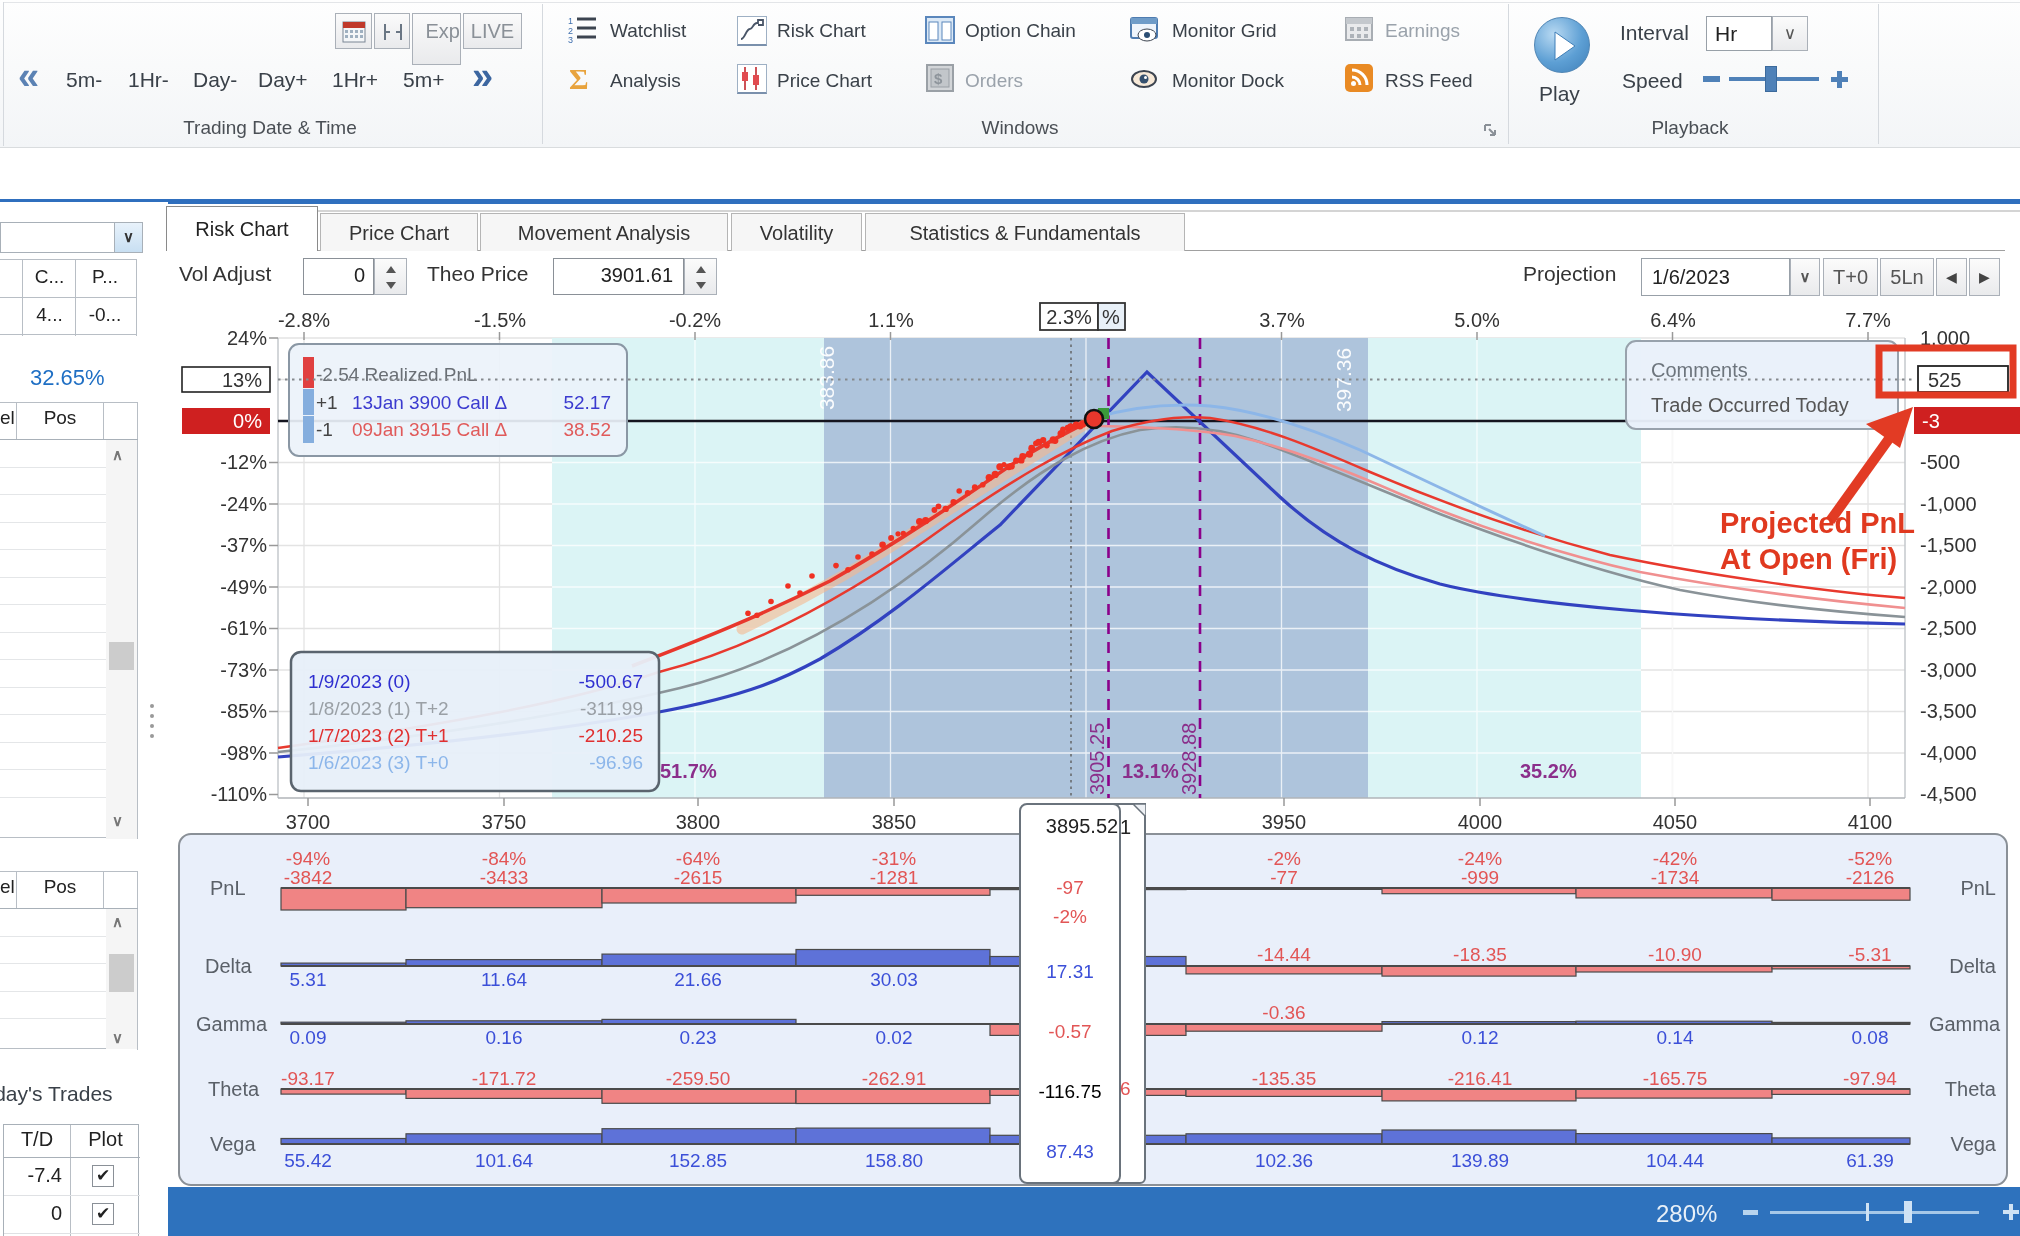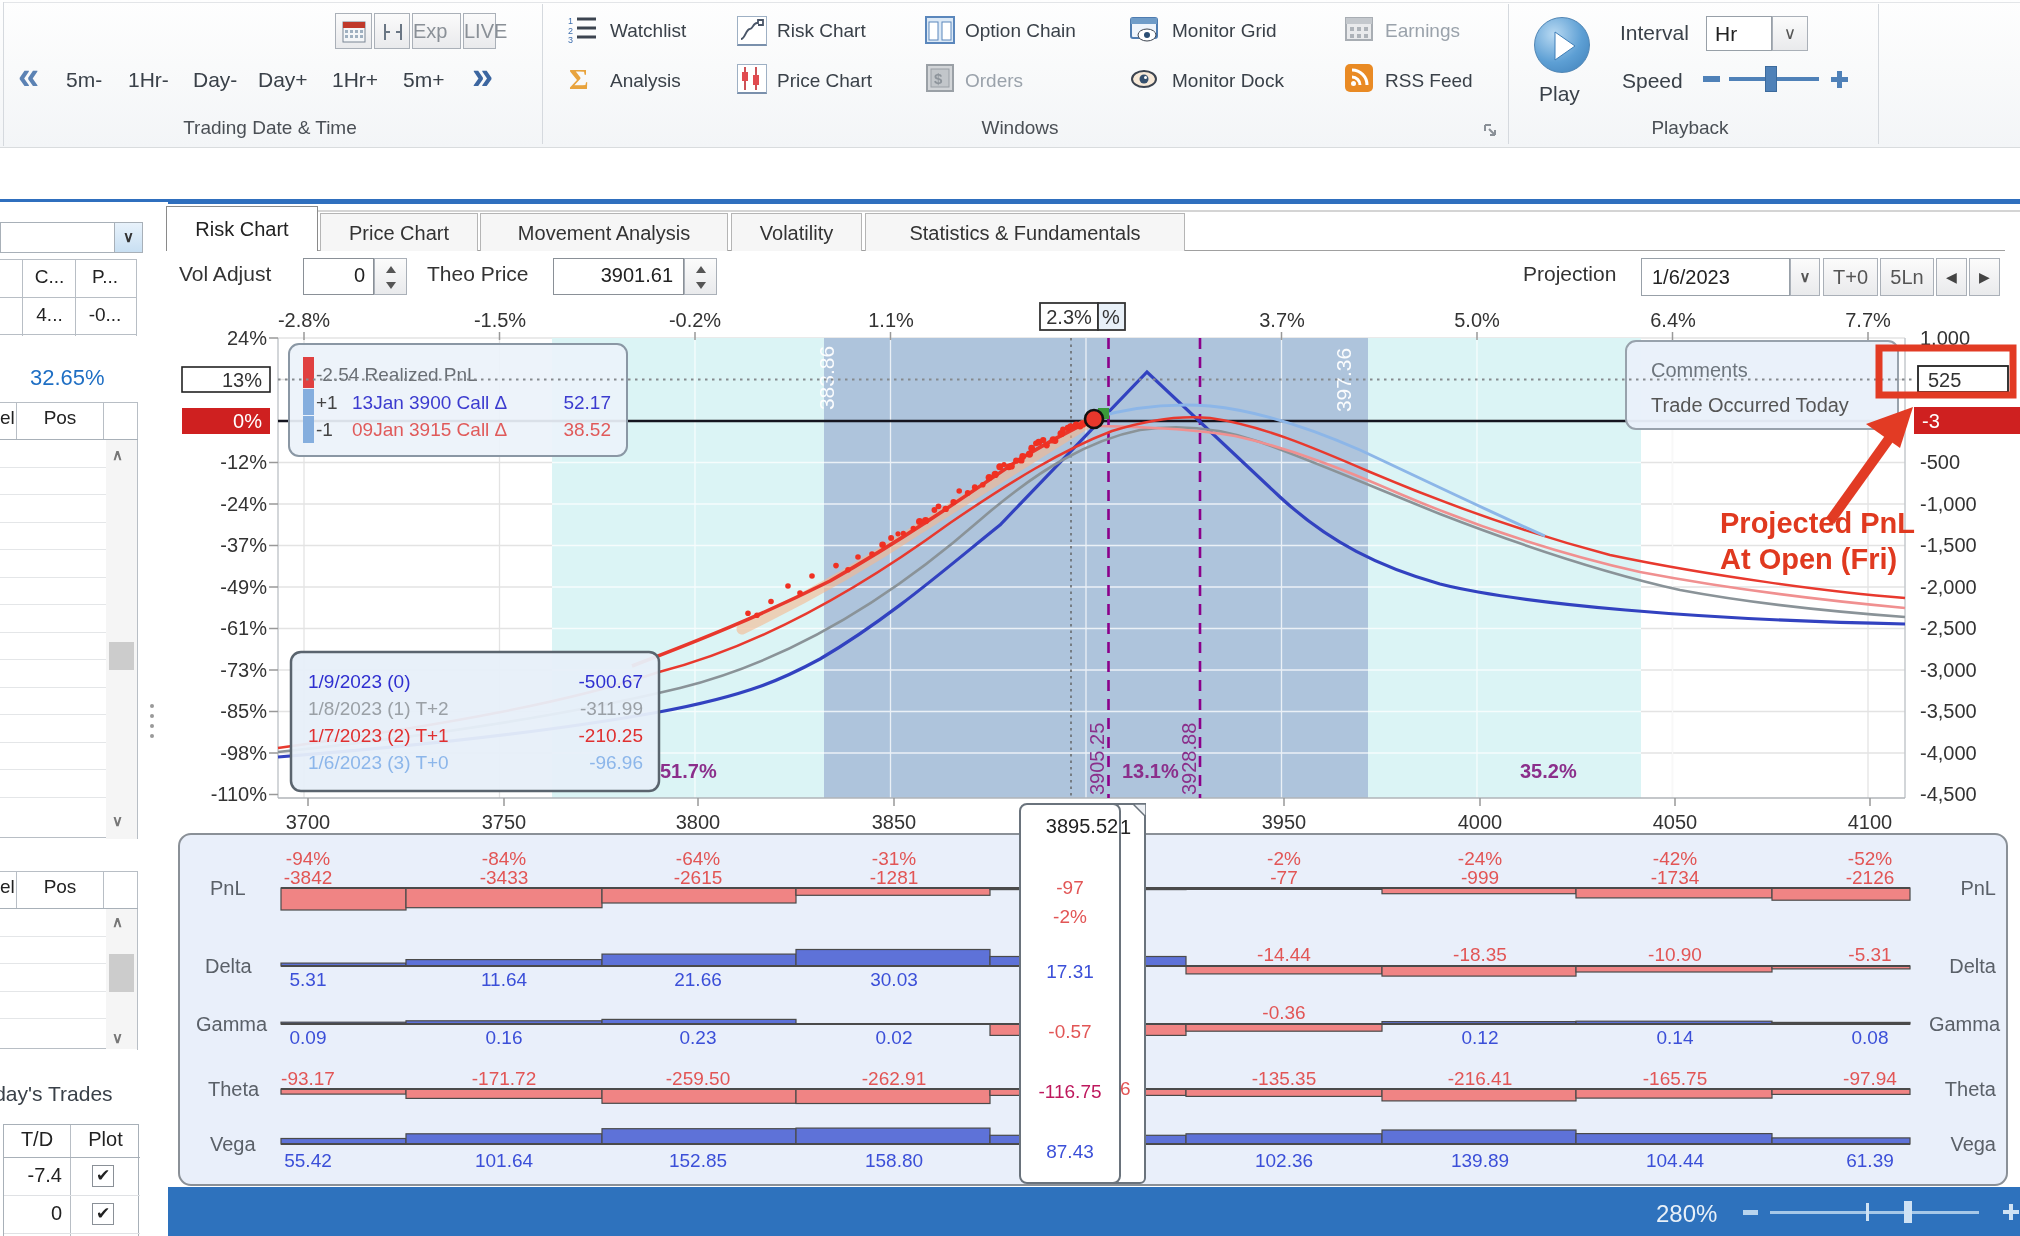--- a/index.html
+++ b/index.html
@@ -42,22 +42,22 @@
   <div class="abs btn" style="left:374px;top:13px;width:36px;height:36px;">
     <svg class="abs" style="left:7px;top:8px;" width="22" height="20" viewBox="0 0 22 20">
           <g stroke="#6a7684" stroke-width="2" fill="none">
             <path d="M3 2 V18"></path>
             <path d="M19 2 V18"></path>
             <path d="M3 10 H8"></path>
             <path d="M14 10 H19"></path>
           </g>
         </svg>
   </div>
-  <div class="abs btn" style="left:412px;top:13px;width:49px;height:36px;color:#8a9097;font-size:20px;text-align:left;line-height:34px;">Exp</div>
-  <div class="abs btn" style="left:463px;top:13px;width:33px;height:36px;color:#8a9097;font-size:20px;text-align:center;line-height:34px;">LIVE</div>
+  <div class="abs btn" style="left:412px;top:13px;width:49px;height:52px;color:#8a9097;font-size:20px;text-align:right;line-height:34px;">Exp</div>
+  <div class="abs btn" style="left:463px;top:13px;width:59px;height:36px;color:#8a9097;font-size:20px;text-align:center;line-height:34px;">LIVE</div>
 
   <div class="abs" style="left:18px;top:56px;width:36px;height:40px;color:#5b82b4;font-size:38px;font-weight:bold;line-height:40px;">«</div>
   <div class="abs lbl" style="left:66px;top:68px;font-size:21px;">5m-</div>
   <div class="abs lbl" style="left:128px;top:68px;font-size:21px;">1Hr-</div>
   <div class="abs lbl" style="left:193px;top:68px;font-size:21px;">Day-</div>
   <div class="abs lbl" style="left:258px;top:68px;font-size:21px;">Day+</div>
   <div class="abs lbl" style="left:332px;top:68px;font-size:21px;">1Hr+</div>
   <div class="abs lbl" style="left:403px;top:68px;font-size:21px;">5m+</div>
   <div class="abs" style="left:472px;top:56px;width:36px;height:40px;color:#3c66a0;font-size:38px;font-weight:bold;line-height:40px;">»</div>
   <div class="abs grplbl" style="left:120px;top:117px;width:300px;">Trading Date &amp; Time</div>
@@ -745,21 +745,21 @@
   </div>
   <div class="abs" style="left:5px;top:11px;font-size:20px;color:#222;">1</div>
   <div class="abs" style="left:5px;top:273px;font-size:19px;color:#e25555;">6</div>
 </div>
 <div class="abs" style="left:1019px;top:803px;width:102px;height:381px;background:#fff;border:2px solid #6a737c;border-radius:8px;">
   <div class="abs" style="left:0;top:10px;width:98px;text-align:center;font-size:20px;color:#222;padding-left:24px;">3895.52</div>
   <div class="abs" style="left:0;top:72px;width:98px;text-align:center;font-size:19px;color:#e25555;">-97</div>
   <div class="abs" style="left:0;top:101px;width:98px;text-align:center;font-size:19px;color:#e25555;">-2%</div>
   <div class="abs" style="left:0;top:156px;width:98px;text-align:center;font-size:19px;color:#3b4fd8;">17.31</div>
   <div class="abs" style="left:0;top:216px;width:98px;text-align:center;font-size:19px;color:#e25555;">-0.57</div>
-  <div class="abs" style="left:0;top:276px;width:98px;text-align:center;font-size:19px;color:#be185d;">-116.75</div>
+  <div class="abs" style="left:0;top:276px;width:98px;text-align:center;font-size:19px;color:#000000;">-116.75</div>
   <div class="abs" style="left:0;top:336px;width:98px;text-align:center;font-size:19px;color:#3b4fd8;">87.43</div>
 </div>
 
 <div class="abs" id="bottombar" style="left:168px;top:1187px;width:1852px;height:49px;background:#2e72bd;">
   <div class="abs" style="left:1488px;top:13px;font-size:24px;color:#e8f0f8;">280%</div>
   <div class="abs" style="left:1575px;top:23px;width:15px;height:5px;background:#b8d4ee;"></div>
   <div class="abs" style="left:1602px;top:24px;width:209px;height:3px;background:#a6c8e8;"></div>
   <div class="abs" style="left:1698px;top:16px;width:3px;height:18px;background:#cfe2f4;"></div>
   <div class="abs" style="left:1736px;top:14px;width:8px;height:22px;background:#cfe2f4;"></div>
   <div class="abs" style="left:1835px;top:23px;width:16px;height:4px;background:#cfe2f4;"></div>

